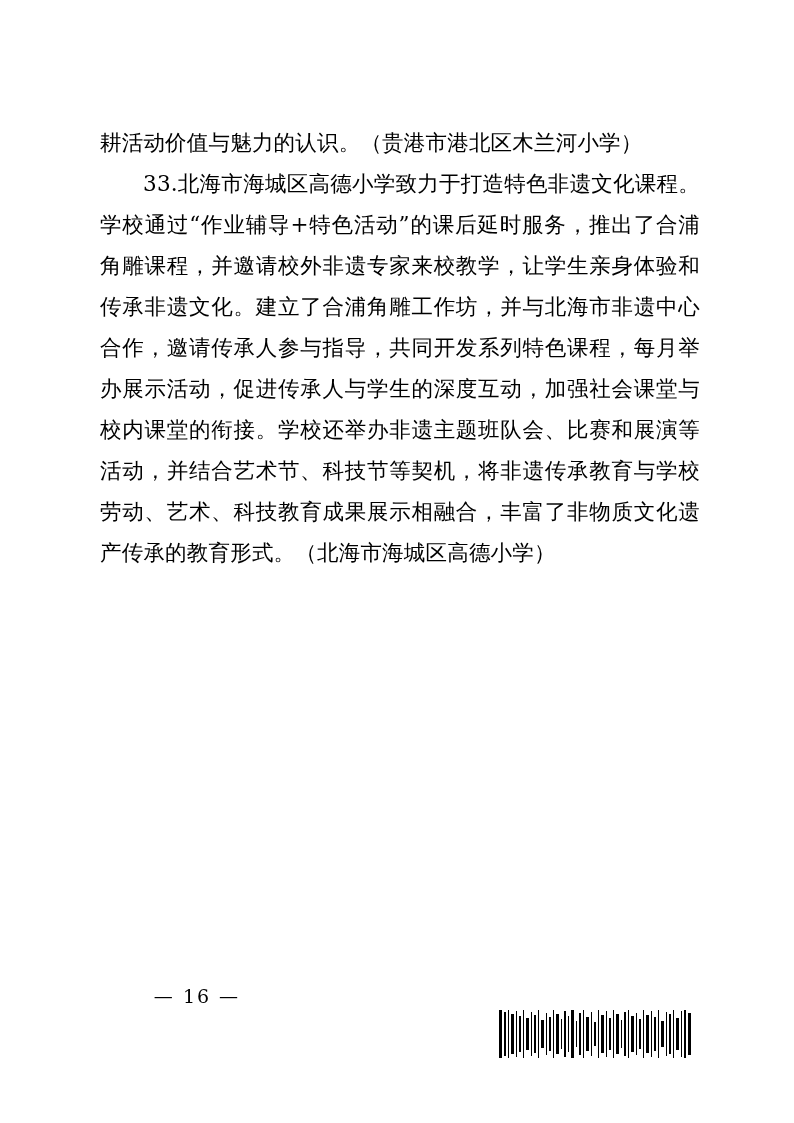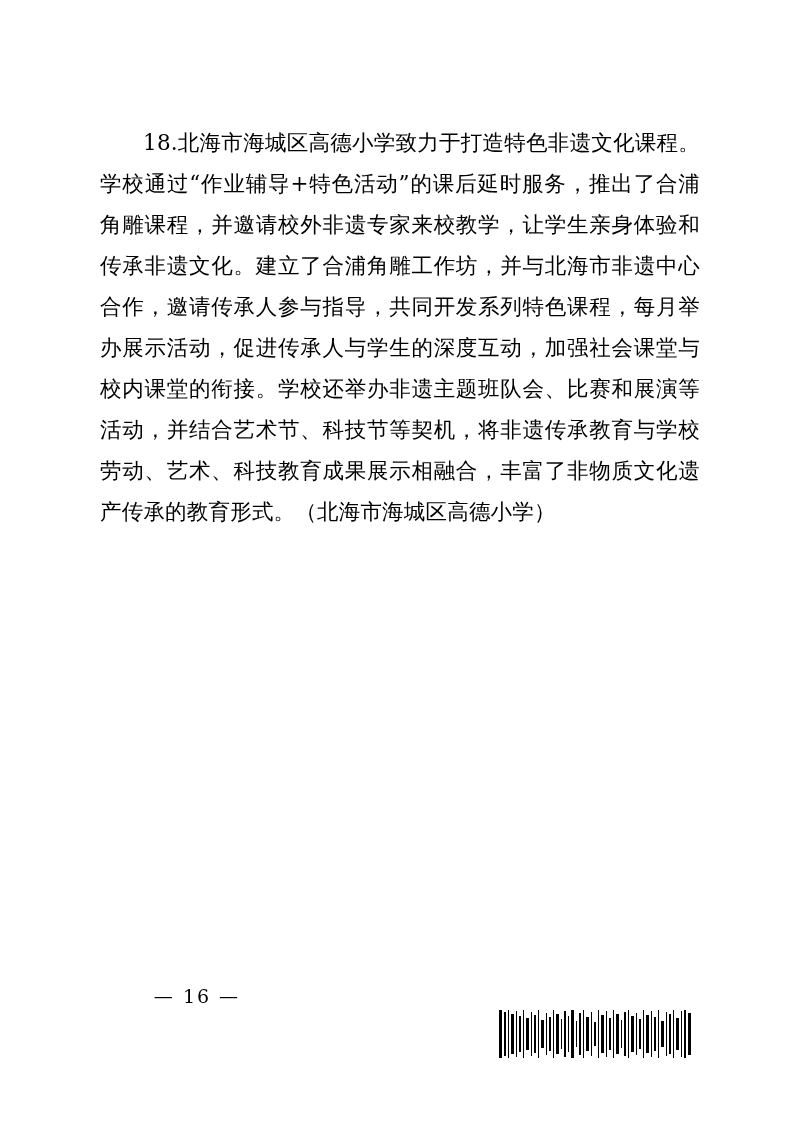--- a/index.html
+++ b/index.html
@@ -63,21 +63,22 @@
   .barcode svg {
     display: block;
   }
 </style>
 </head>
 <body>
 
 <div class="page">
 
   <div class="content-block">
-    <p class="para indent">18.北海市海城区高德小学致力于打造特色非遗文化课程。学校通过“作业辅导+特色活动”的课后延时服务，推出了合浦角雕课程，并邀请校外非遗专家来校教学，让学生亲身体验和传承非遗文化。建立了合浦角雕工作坊，并与北海市非遗中心合作，邀请传承人参与指导，共同开发系列特色课程，每月举办展示活动，促进传承人与学生的深度互动，加强社会课堂与校内课堂的衔接。学校还举办非遗主题班队会、比赛和展演等活动，并结合艺术节、科技节等契机，将非遗传承教育与学校劳动、艺术、科技教育成果展示相融合，丰富了非物质文化遗产传承的教育形式。（北海市海城区高德小学）</p>
+    <p class="para">耕活动价值与魅力的认识。（贵港市港北区木兰河小学）</p>
+    <p class="para indent">33.北海市海城区高德小学致力于打造特色非遗文化课程。学校通过“作业辅导+特色活动”的课后延时服务，推出了合浦角雕课程，并邀请校外非遗专家来校教学，让学生亲身体验和传承非遗文化。建立了合浦角雕工作坊，并与北海市非遗中心合作，邀请传承人参与指导，共同开发系列特色课程，每月举办展示活动，促进传承人与学生的深度互动，加强社会课堂与校内课堂的衔接。学校还举办非遗主题班队会、比赛和展演等活动，并结合艺术节、科技节等契机，将非遗传承教育与学校劳动、艺术、科技教育成果展示相融合，丰富了非物质文化遗产传承的教育形式。（北海市海城区高德小学）</p>
   </div>
 
   <div class="page-number">— 16 —</div>
 
   <div class="barcode">
     <svg width="196" height="52" viewBox="0 0 196 52" xmlns="http://www.w3.org/2000/svg" aria-hidden="true">
       <rect x="0" y="0" width="196" height="52" fill="#ffffff"></rect>
       <g fill="#000000">
         <rect x="2" y="2" width="3" height="48"></rect>
         <rect x="7" y="4" width="2" height="44"></rect>

